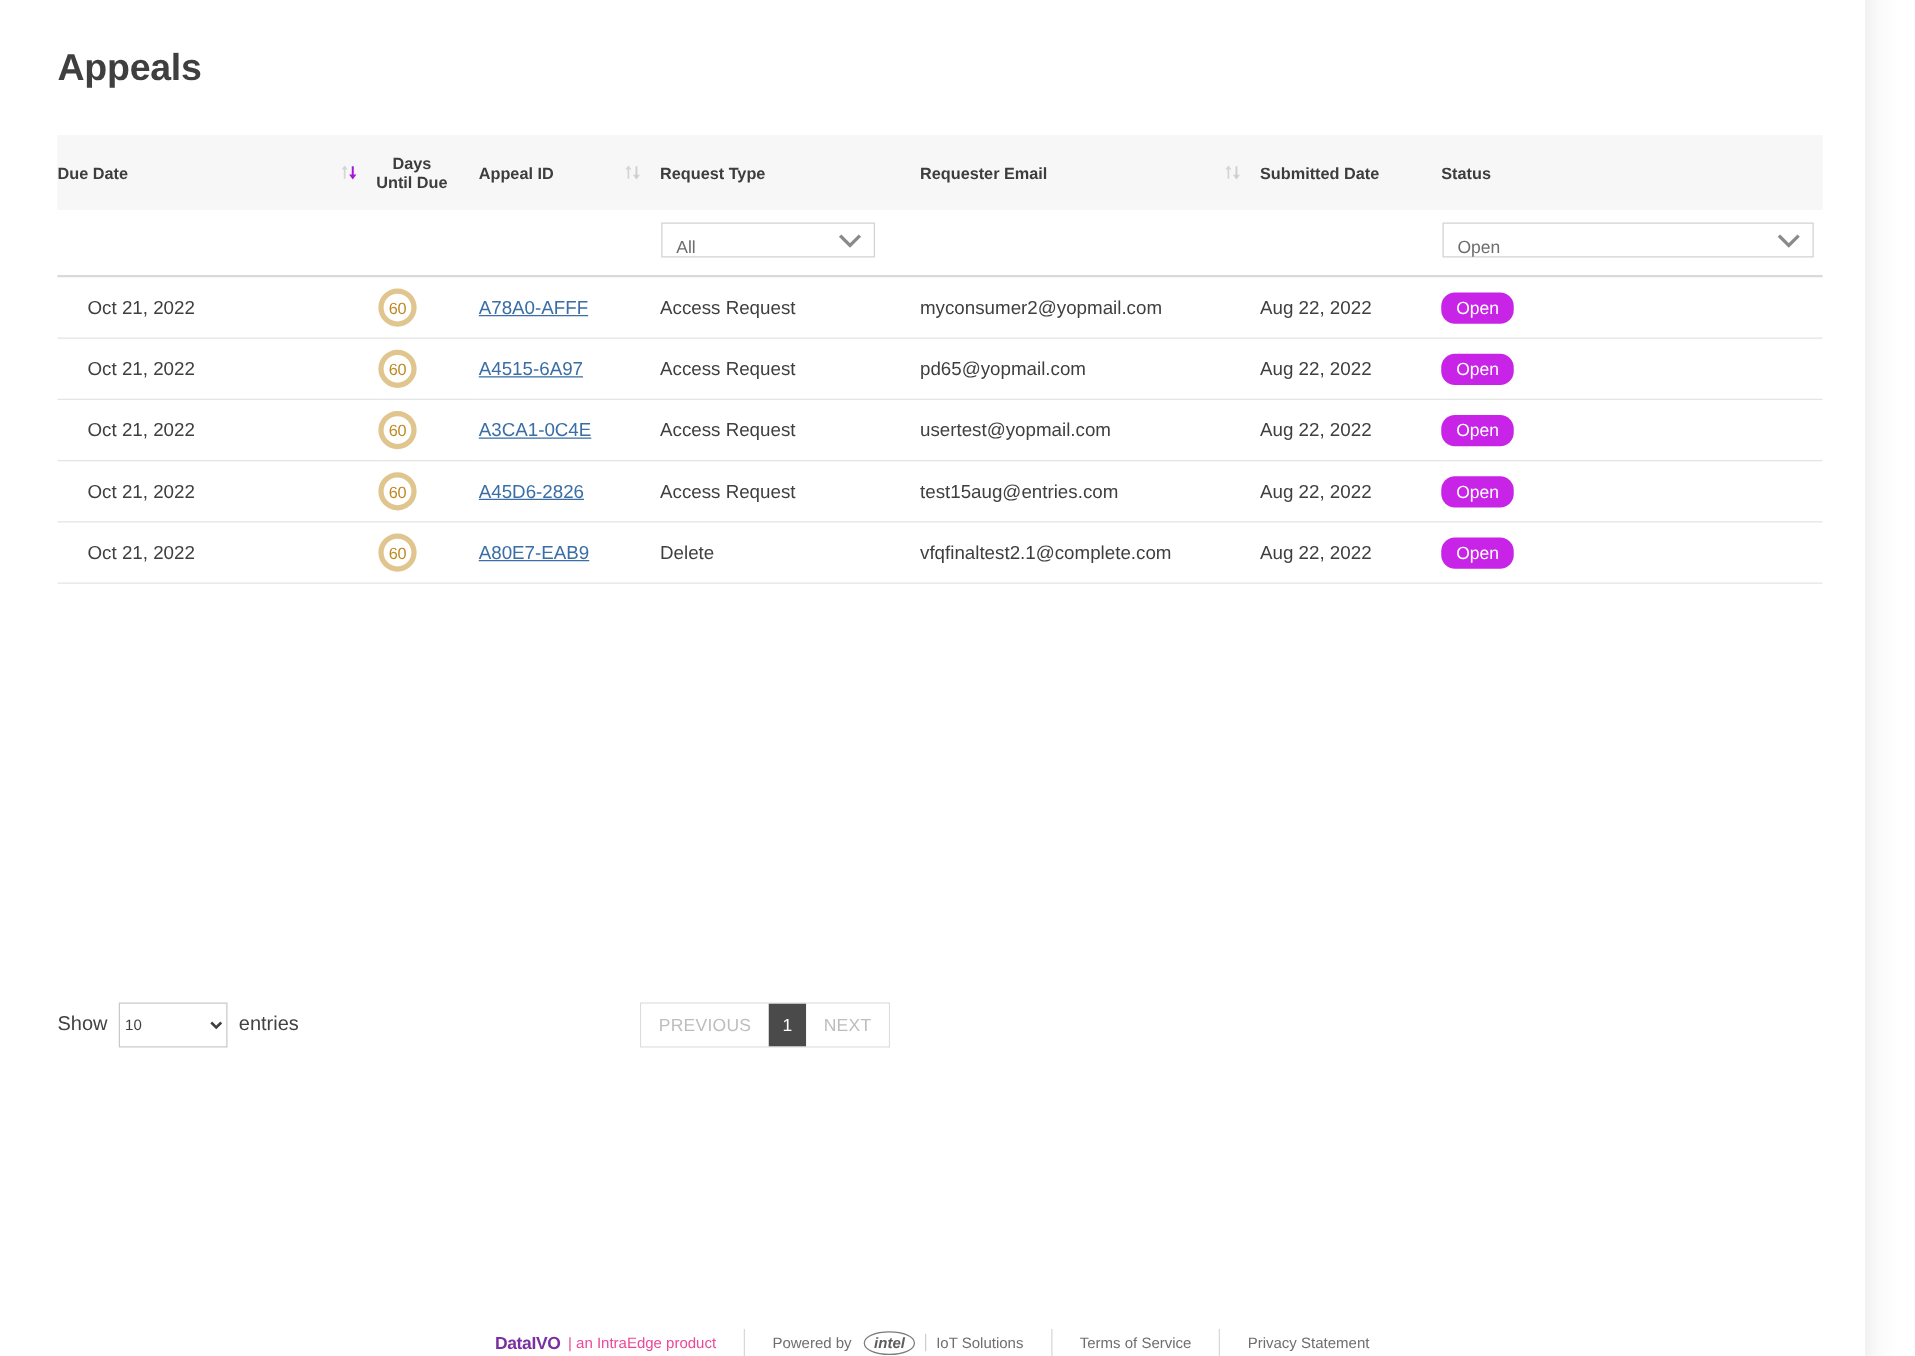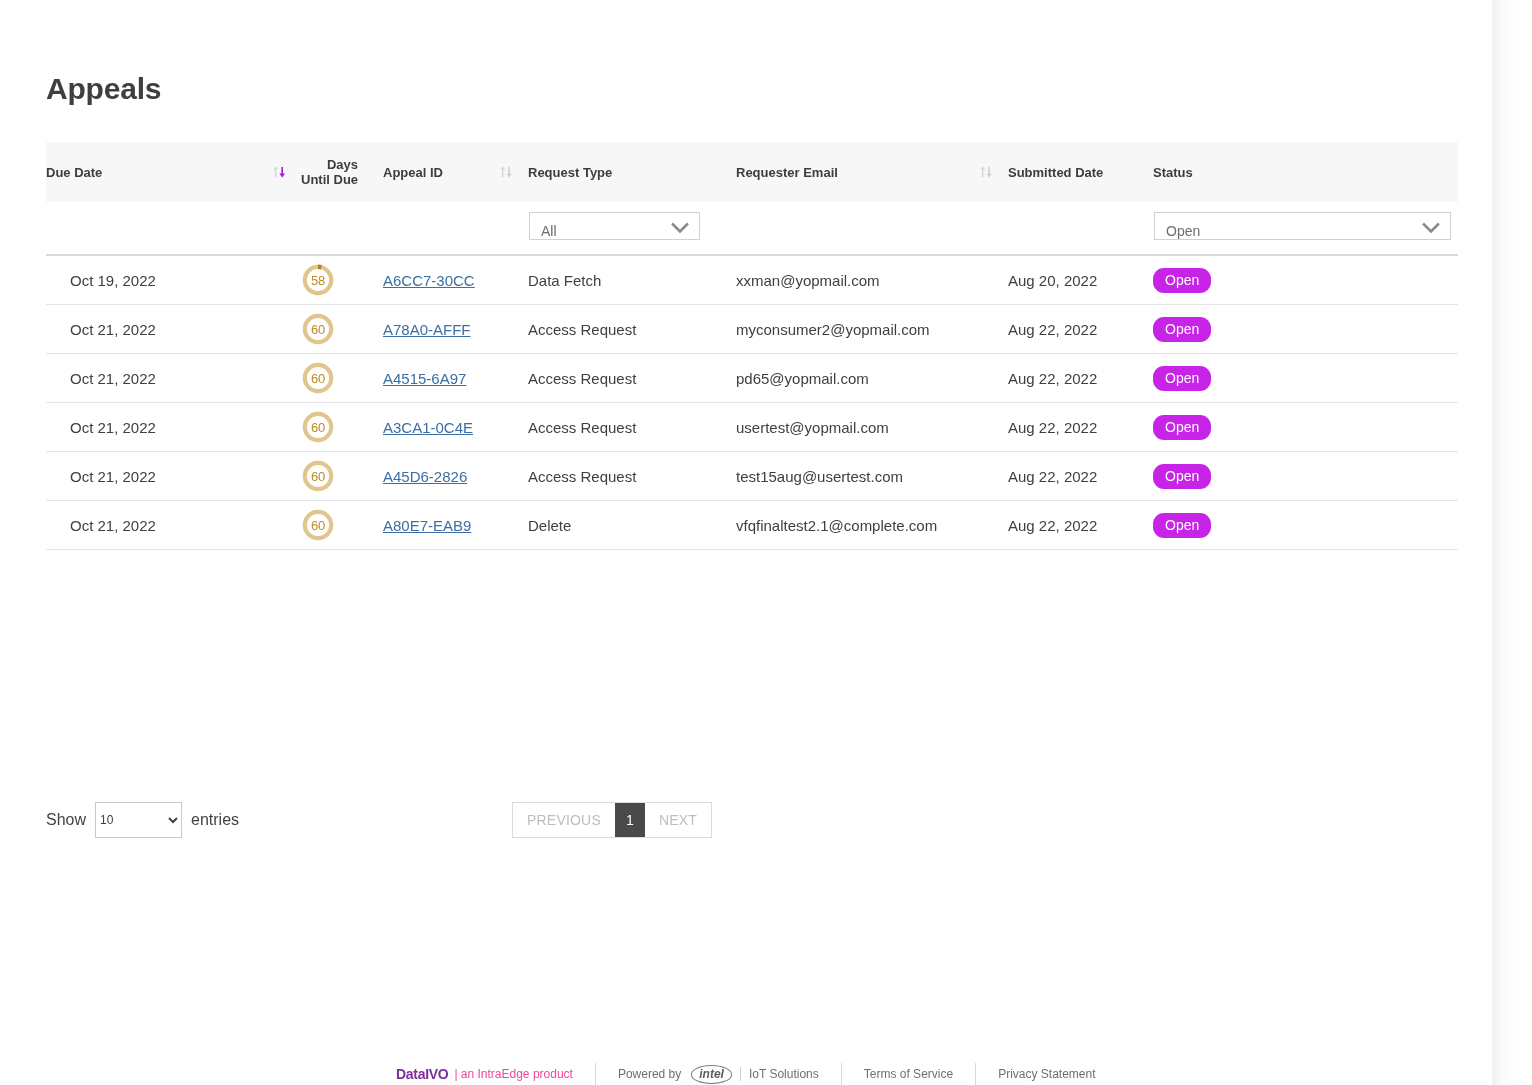--- a/index.html
+++ b/index.html
@@ -37,21 +37,21 @@
 
   #content {
     position: absolute;
     left: 0;
     top: 0;
     width: 1495px;
     padding: 0;
   }
 
   
-  #heading-block { padding: 36px 0 0 46px; margin-top: 34px; }
+  #heading-block { padding: 36px 0 0 46px; }
   #page-title {
     font-size: 30px;
     font-weight: 700;
     color: #3f3f3f;
     letter-spacing: -0.2px;
     margin: 0;
     line-height: 38px;
   }
   #page-subtitle {
     font-size: 16px;
@@ -72,21 +72,21 @@
     table-layout: fixed;
   }
   table.appeals thead tr.head-labels {
     background: #f7f7f7;
   }
   table.appeals thead tr.head-labels th {
     background: #f7f7f7;
     font-size: 13px;
     font-weight: 700;
     color: #3d3d3d;
-    text-align: right;
+    text-align: center;
     padding: 11px 0 11px 0;
     height: 38px;
     vertical-align: middle;
     border: none;
     line-height: 15px;
   }
   .th-inner {
     display: flex;
     align-items: center;
     justify-content: space-between;
@@ -479,37 +479,20 @@
           <col class="c-due">
             <col class="c-days">
             <col class="c-appeal">
             <col class="c-type">
           <col class="c-email">
             <col class="c-subdate">
             <col class="c-status">
         </colgroup>
         <tbody id="table-body">
             <tr class="data-row">
-              <td class="cell-due">Oct 19, 2022</td>
-              <td class="cell-days">
-                <div class="due-ring">
-                  <svg width="34" height="34" viewBox="0 0 34 34">
-                    <circle cx="17" cy="17" r="13.2" fill="none" stroke="#e0c58e" stroke-width="4.2"></circle>
-                    <circle cx="17" cy="17" r="13.2" fill="none" stroke="#c1791a" stroke-width="4.6" stroke-dasharray="3.32 79.62" transform="rotate(-90 17 17)" stroke-linecap="butt"></circle>
-                  </svg>
-                  <span class="ring-num">58</span>
-                </div>
-              </td>
-              <td><a class="appeal-link">A6CC7-30CC</a></td>
-              <td class="cell-type">Data Fetch</td>
-              <td class="cell-email">xxman@yopmail.com</td>
-              <td class="cell-sub">Aug 20, 2022</td>
-              <td class="cell-status"><span class="status-pill" style="background: rgb(199, 36, 232);">Open</span></td>
-            </tr>
-            <tr class="data-row">
               <td class="cell-due">Oct 21, 2022</td>
               <td class="cell-days">
                 <div class="due-ring">
                   <svg width="34" height="34" viewBox="0 0 34 34">
                     <circle cx="17" cy="17" r="13.2" fill="none" stroke="#e0c58e" stroke-width="4.2"></circle>
                   </svg>
                   <span class="ring-num">60</span>
                 </div>
               </td>
               <td><a class="appeal-link">A78A0-AFFF</a></td>
@@ -555,21 +538,21 @@
               <td class="cell-days">
                 <div class="due-ring">
                   <svg width="34" height="34" viewBox="0 0 34 34">
                     <circle cx="17" cy="17" r="13.2" fill="none" stroke="#e0c58e" stroke-width="4.2"></circle>
                   </svg>
                   <span class="ring-num">60</span>
                 </div>
               </td>
               <td><a class="appeal-link">A45D6-2826</a></td>
               <td class="cell-type">Access Request</td>
-              <td class="cell-email">test15aug@usertest.com</td>
+              <td class="cell-email">test15aug@entries.com</td>
               <td class="cell-sub">Aug 22, 2022</td>
               <td class="cell-status"><span class="status-pill" style="background: rgb(199, 36, 232);">Open</span></td>
             </tr>
             <tr class="data-row">
               <td class="cell-due">Oct 21, 2022</td>
               <td class="cell-days">
                 <div class="due-ring">
                   <svg width="34" height="34" viewBox="0 0 34 34">
                     <circle cx="17" cy="17" r="13.2" fill="none" stroke="#e0c58e" stroke-width="4.2"></circle>
                   </svg>

